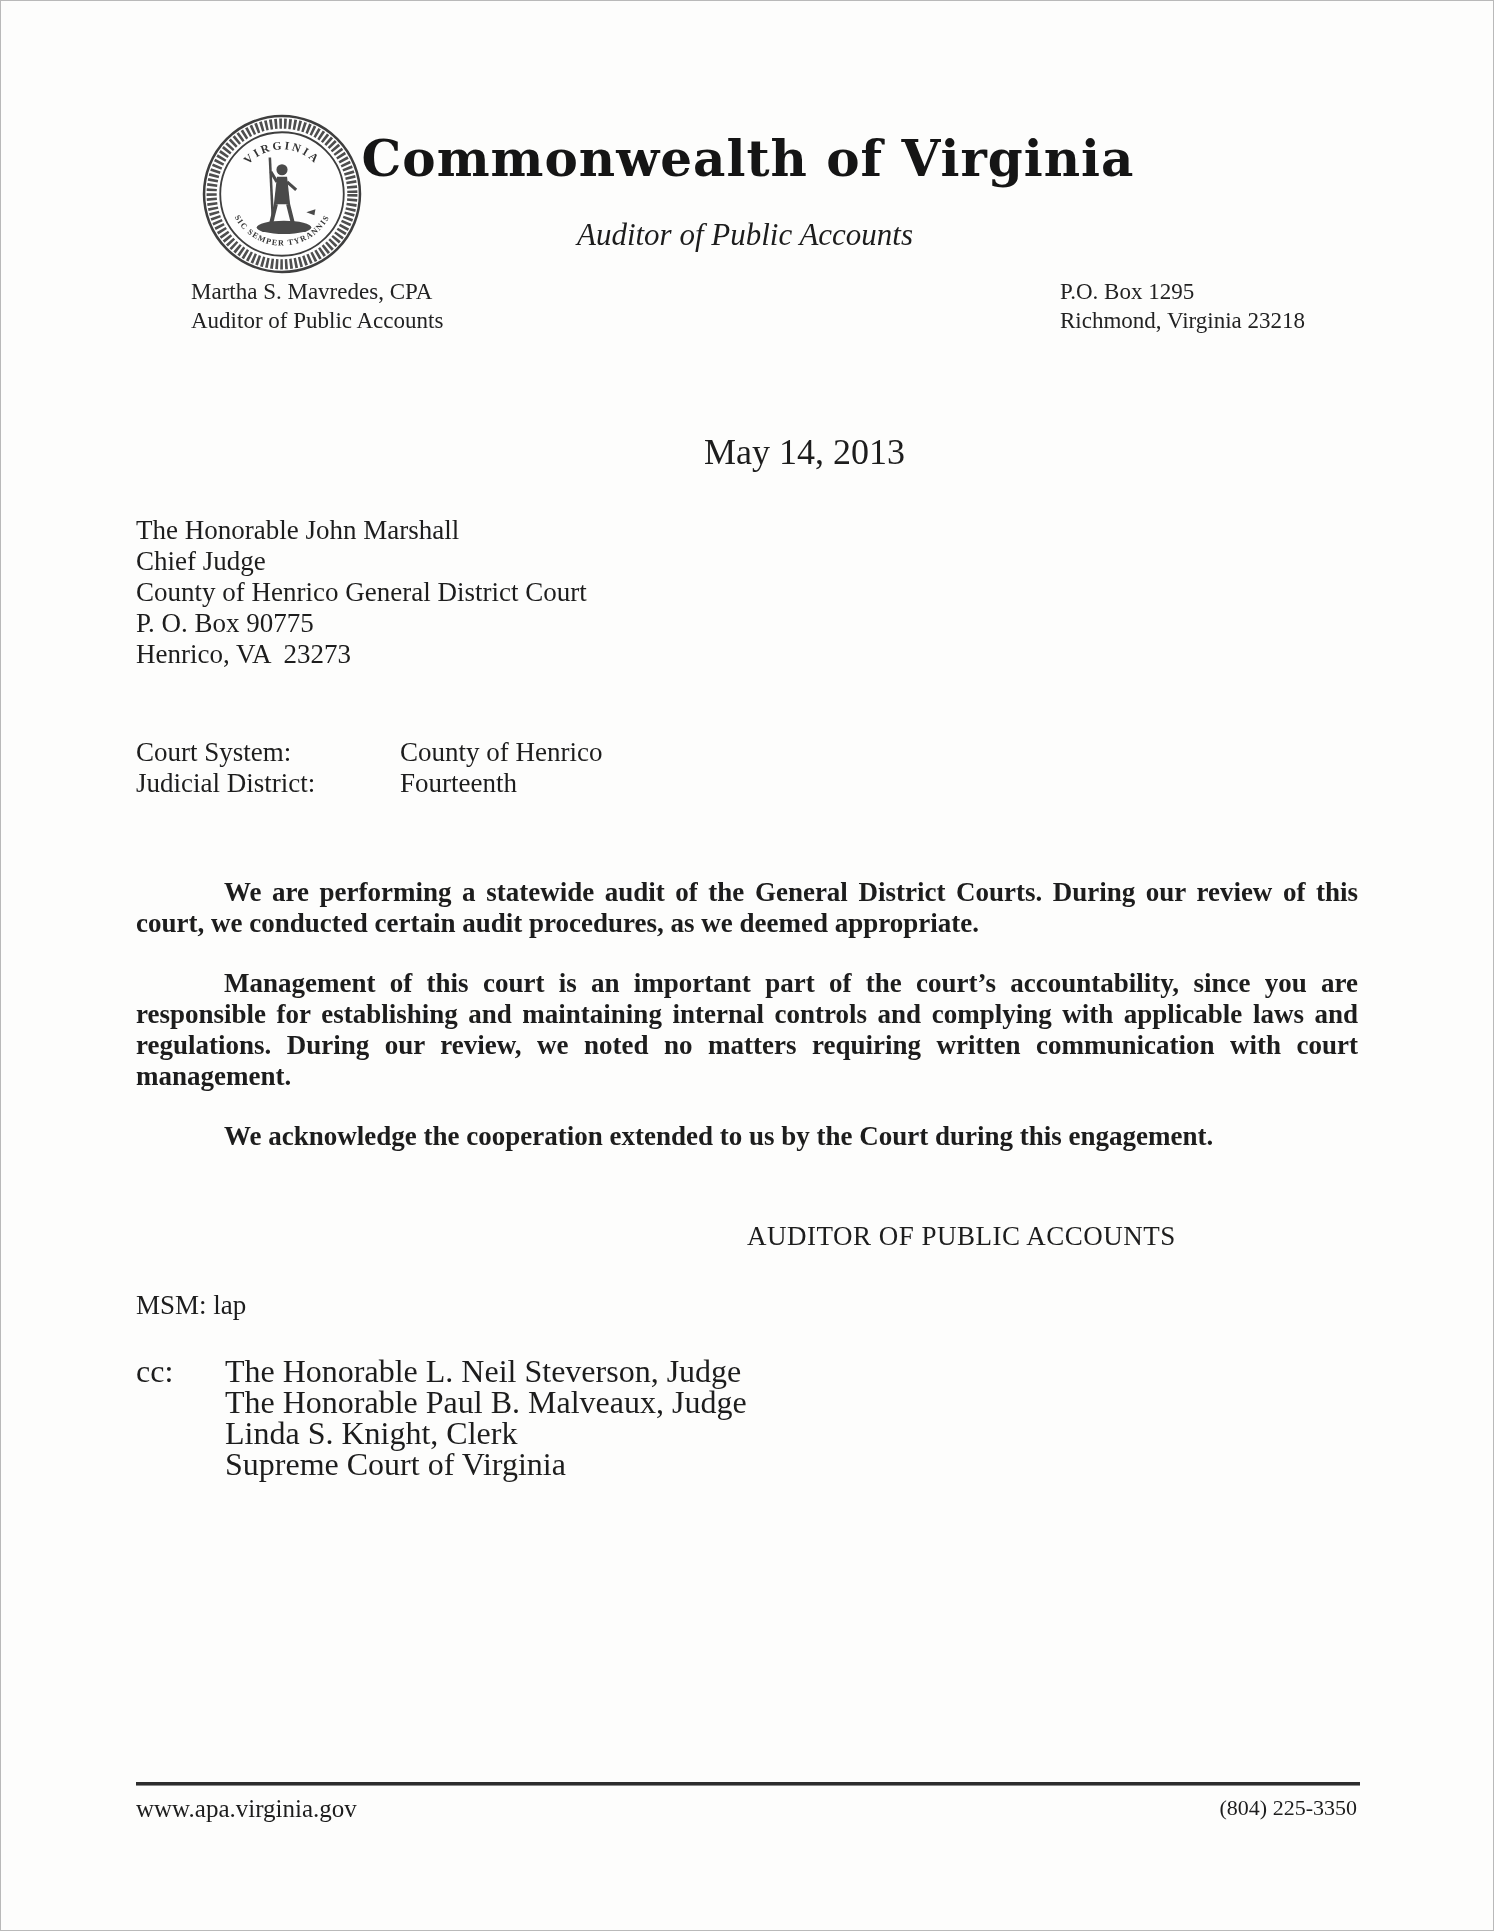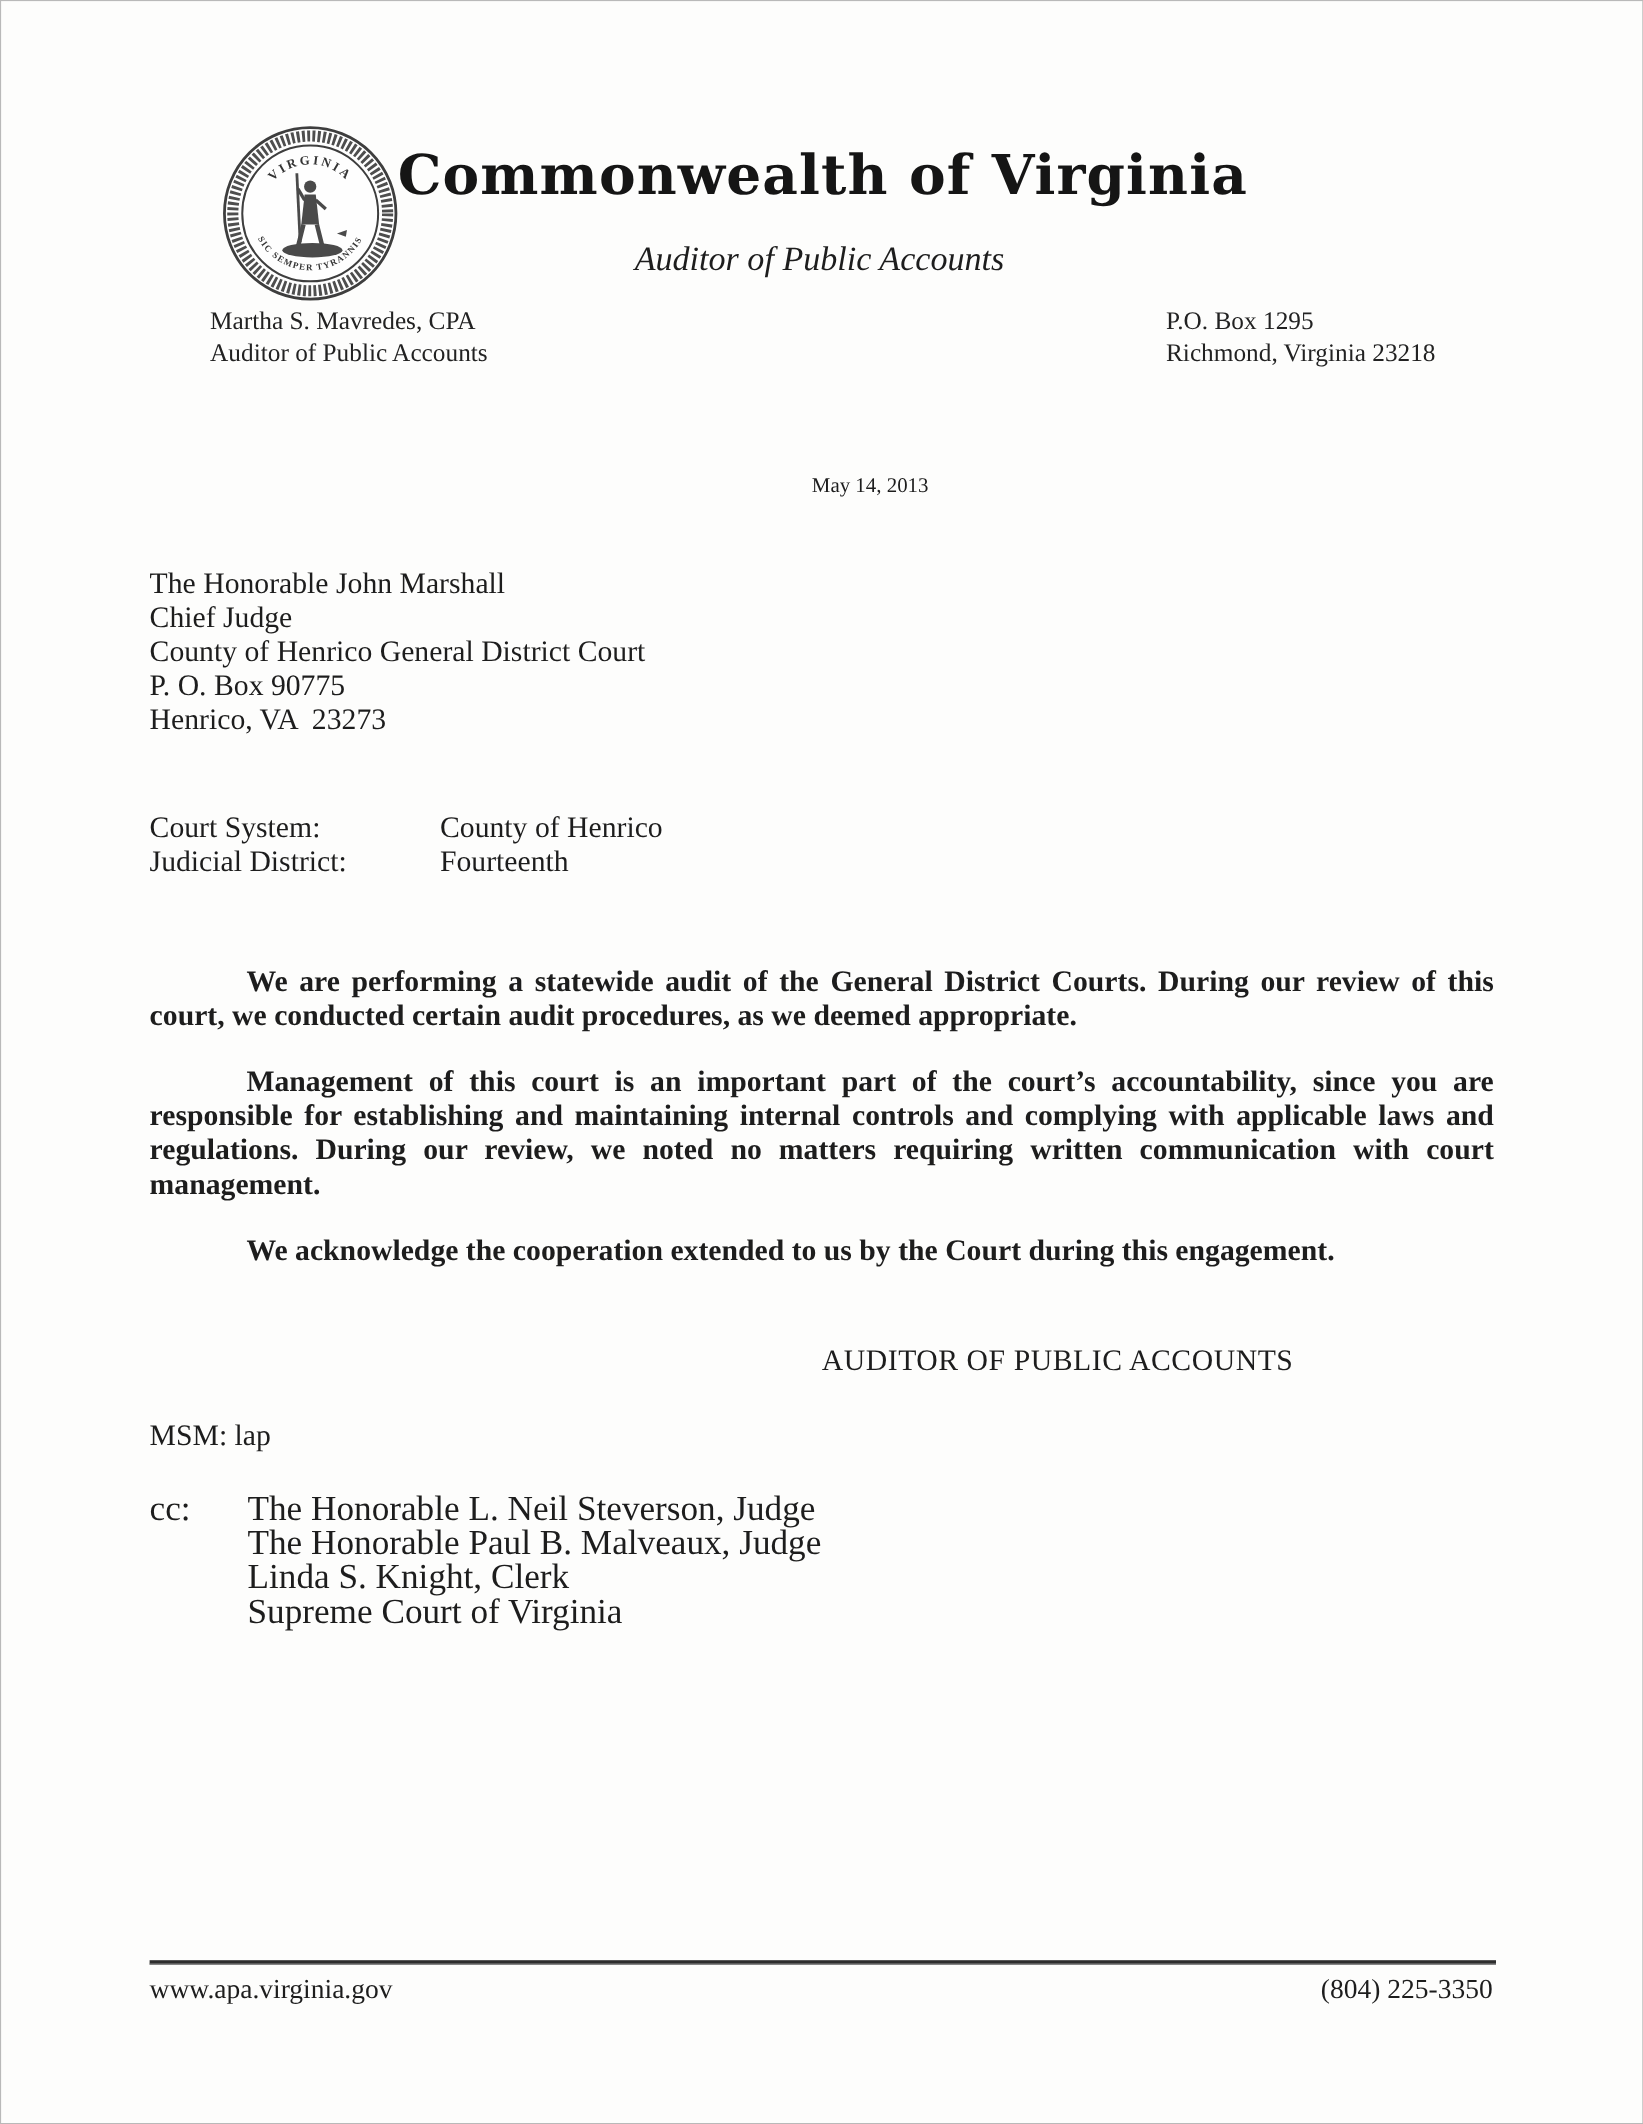--- a/index.html
+++ b/index.html
@@ -63,23 +63,23 @@
     top: 276px;
     text-align: left;
     font-size: 23px;
     line-height: 29px;
     color: #222;
   }
 
   
   .date {
     position: absolute;
-    left: 737px;
+    left: 703px;
     top: 430px;
-    font-size: 19px;
+    font-size: 36px;
   }
   .recipient {
     position: absolute;
     left: 135px;
     top: 514px;
     font-size: 27px;
     line-height: 31px;
   }
   .recipient .line { white-space: pre-wrap; }
 
@@ -153,21 +153,21 @@
   .footer-website {
     position: absolute;
     left: 135px;
     top: 1794px;
     font-size: 25px;
   }
   .footer-phone {
     position: absolute;
     right: 136px;
     top: 1794px;
-    font-size: 25px;
+    font-size: 22px;
     text-align: center;
   }
 </style>
 </head>
 <body>
 
 <div class="page">
 
   <svg class="seal" viewBox="0 0 160 160" xmlns="http://www.w3.org/2000/svg">
     <defs>

